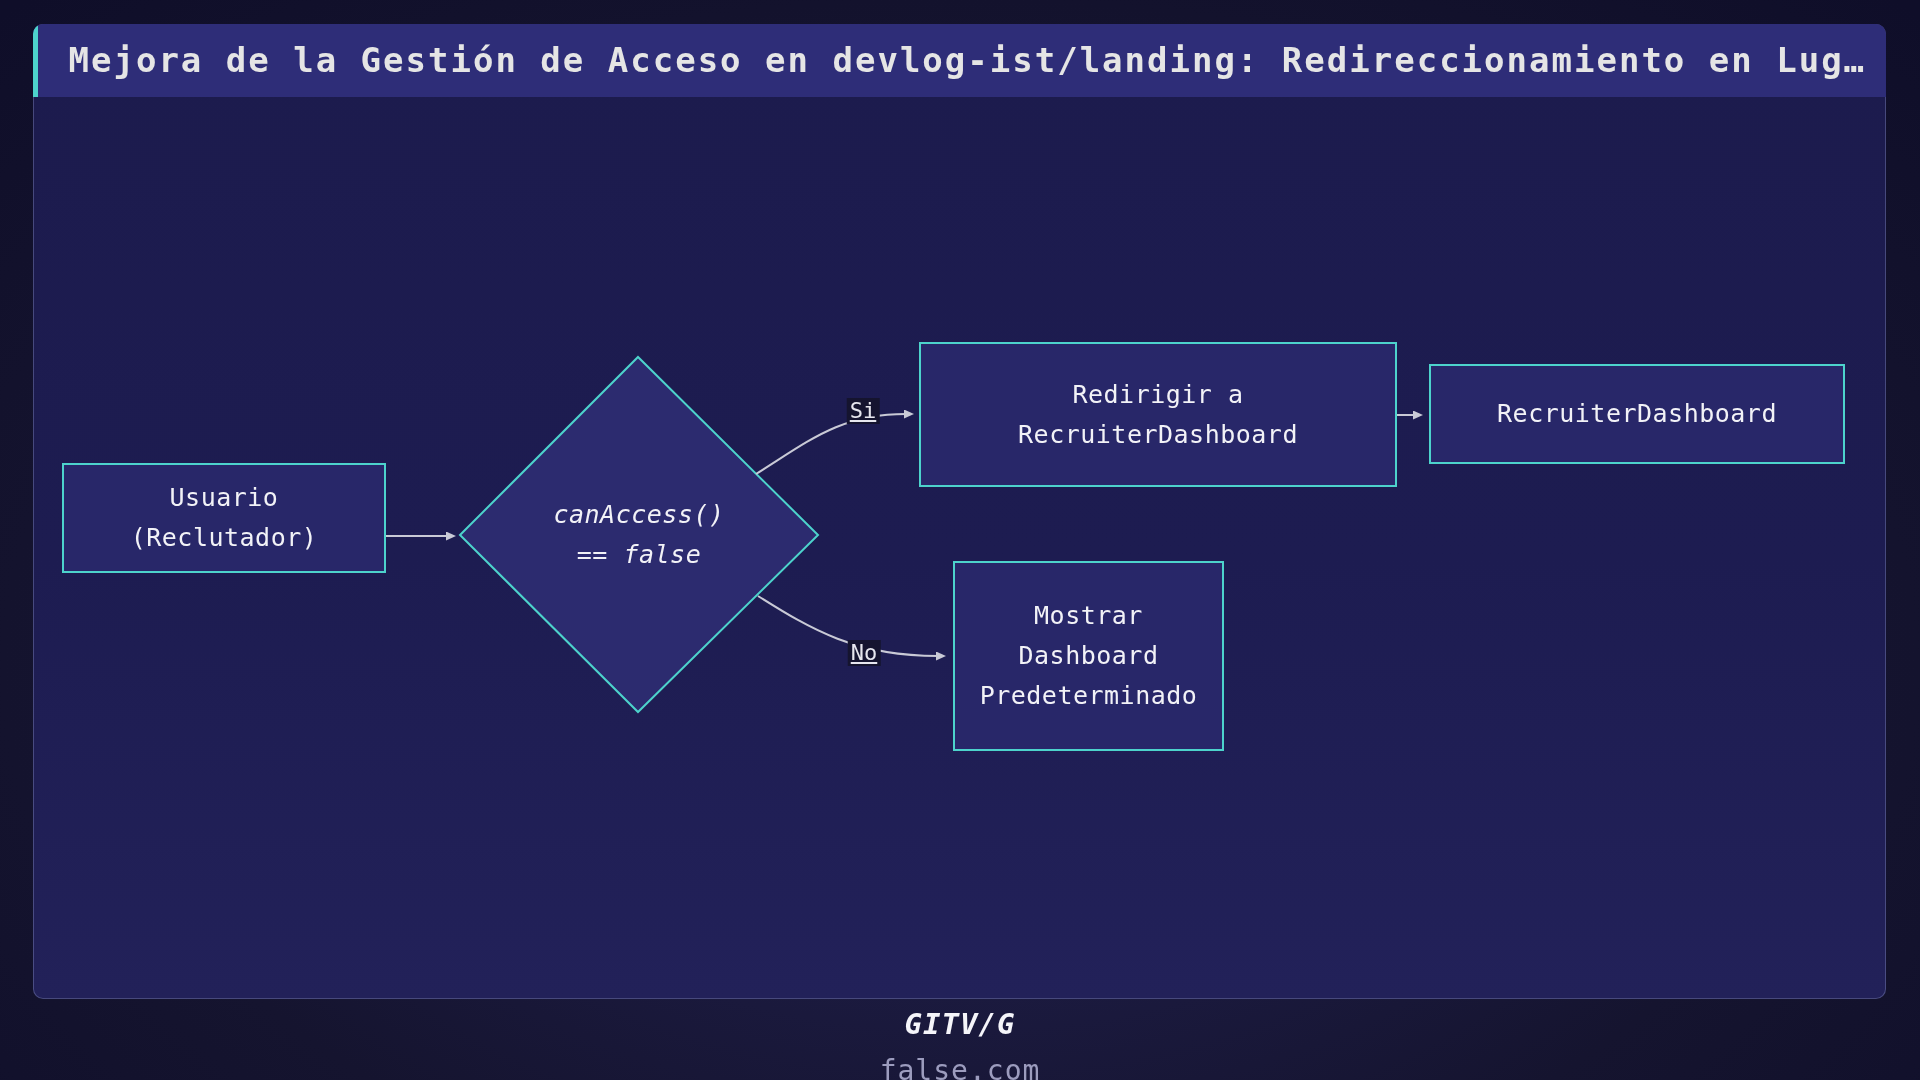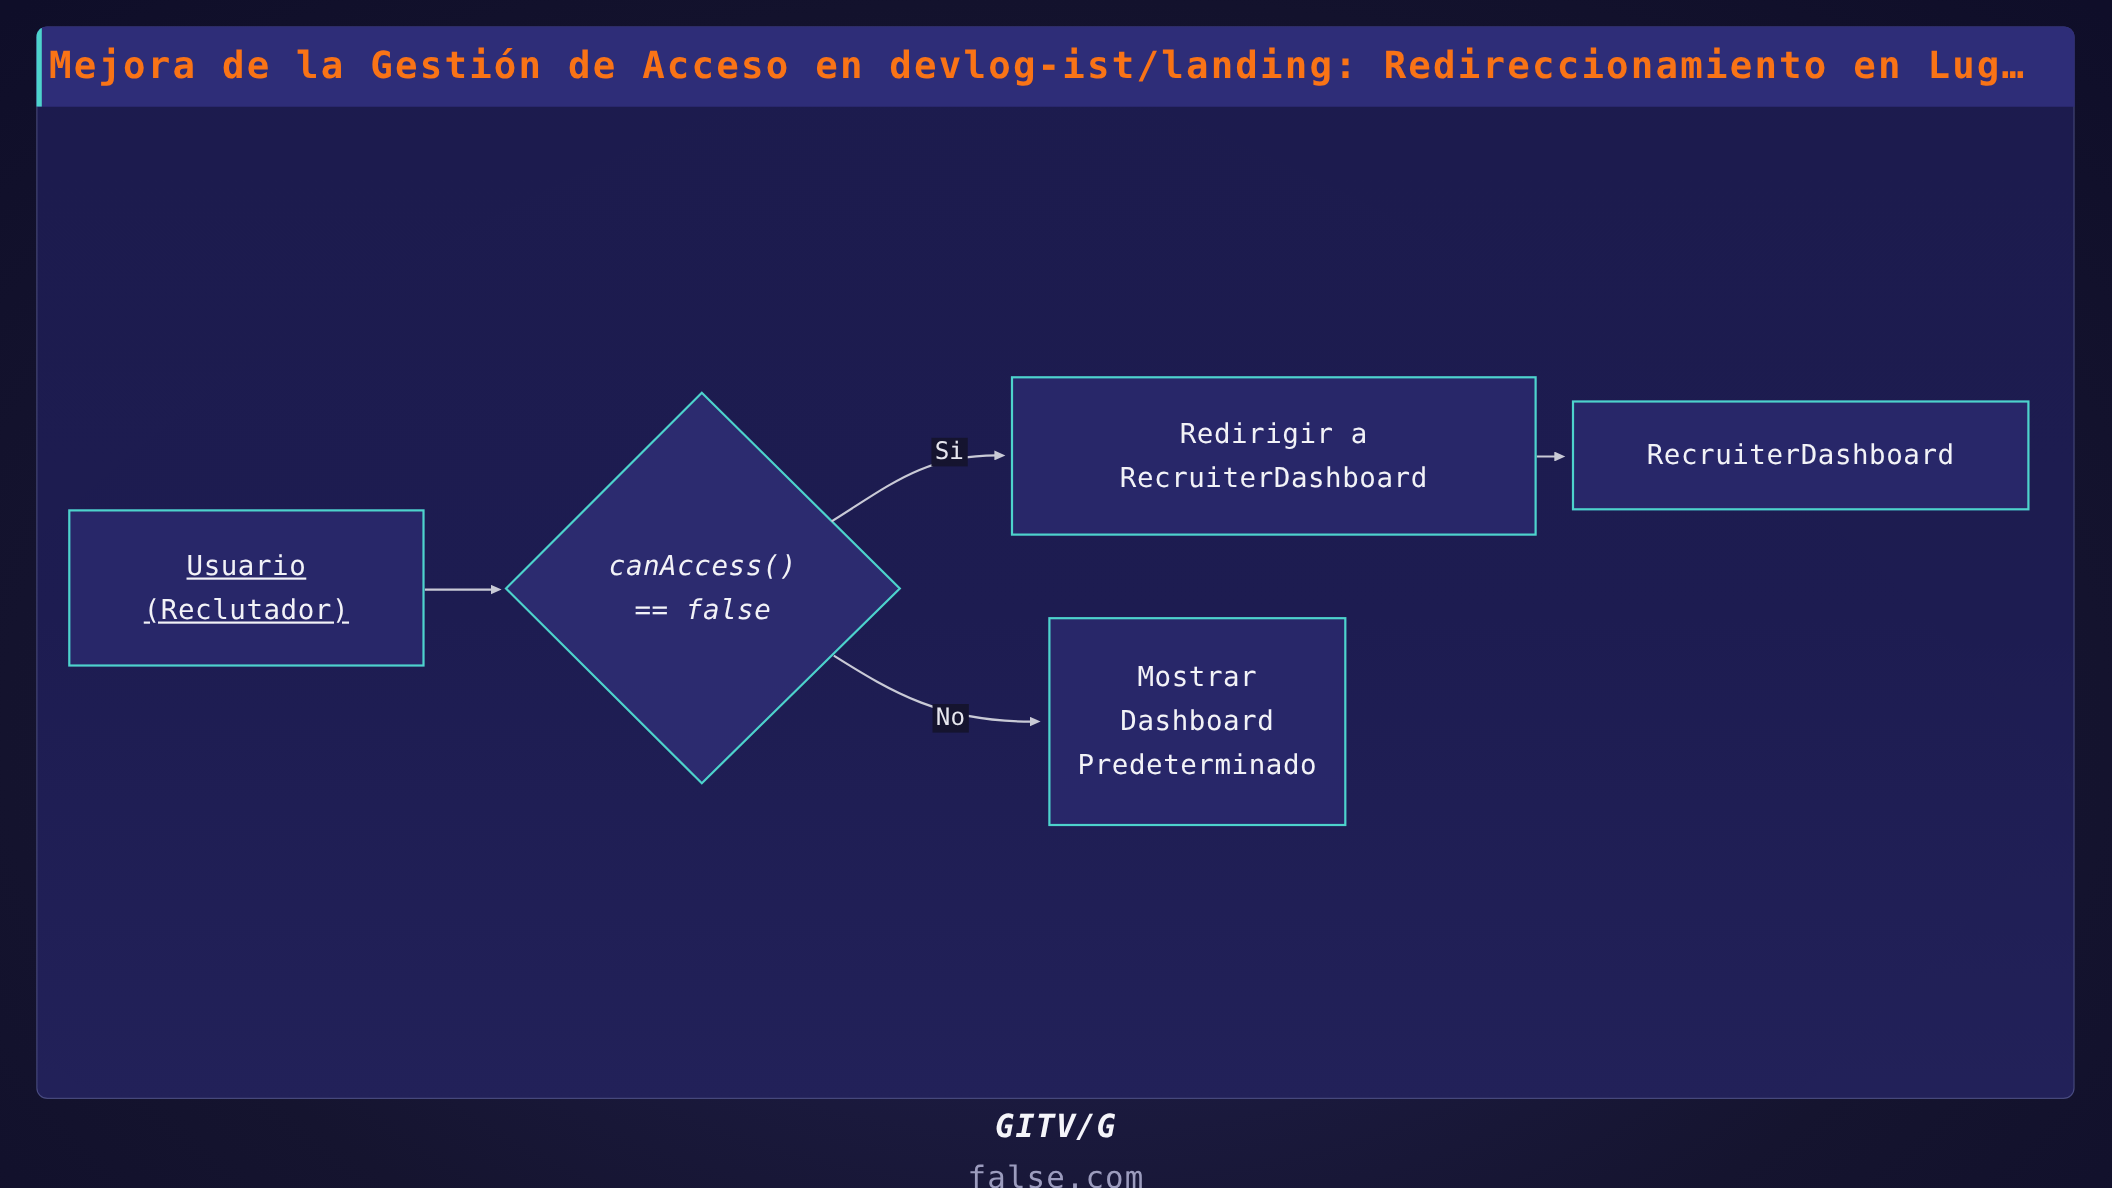--- a/index.html
+++ b/index.html
@@ -36,22 +36,22 @@
   .titlebar .accent {
     flex: 0 0 5px;
     align-self: stretch;
     background: var(--accent, #4DD3CC);
     border-radius: 10px 0 0 0;
   }
   .titlebar h1 {
     font-size: 34px;
     font-weight: bold;
     letter-spacing: 2px;
-    color: #f97316;
-    padding-left: 7px;
+    color: #e5e5e5;
+    padding-left: 31px;
     white-space: nowrap;
     overflow: hidden;
   }
 
   
   .canvas {
     position: absolute;
     left: 0; top: 73px;
     width: 1853px; height: 902px;
   }
@@ -72,34 +72,35 @@
     line-height: 40px;
     color: var(--text, #F2F2F7);
   }
   .node .label { white-space: pre-line; }
   .node.rect {
     background: var(--node-fill, #282769);
     border: 2px solid var(--accent, #4DD3CC);
   }
   .node.decision { background: transparent; border: none; }
 
-  .n-usuario   { left: 28px;   top: 365px; width: 324px; height: 143px; text-decoration: underline; }
+  .n-usuario   { left: 28px;   top: 365px; width: 324px; height: 110px; }
   .n-decision  { left: 426px;  top: 259px; width: 358px; height: 355px; font-style: italic; }
   .n-redirigir { left: 885px;  top: 244px; width: 478px; height: 145px; }
   .n-recruiter { left: 1395px; top: 266px; width: 416px; height: 100px; }
   .n-mostrar   { left: 919px;  top: 463px; width: 271px; height: 190px; }
 
   .edge-label {
     position: absolute;
     transform: translate(-50%, -50%);
     background: var(--label-bg, #15142F);
     color: #E6E6EE;
     font-size: 22px;
     line-height: 26px;
     padding: 0 3px;
+    text-decoration: underline;
   }
   .el-si { left: 829px; top: 313px; }
   .el-no { left: 830px; top: 555px; }
 
   
   .footer {
     position: absolute;
     left: 0; top: 1004px;
     width: 1920px; height: 72px;
     display: flex;

